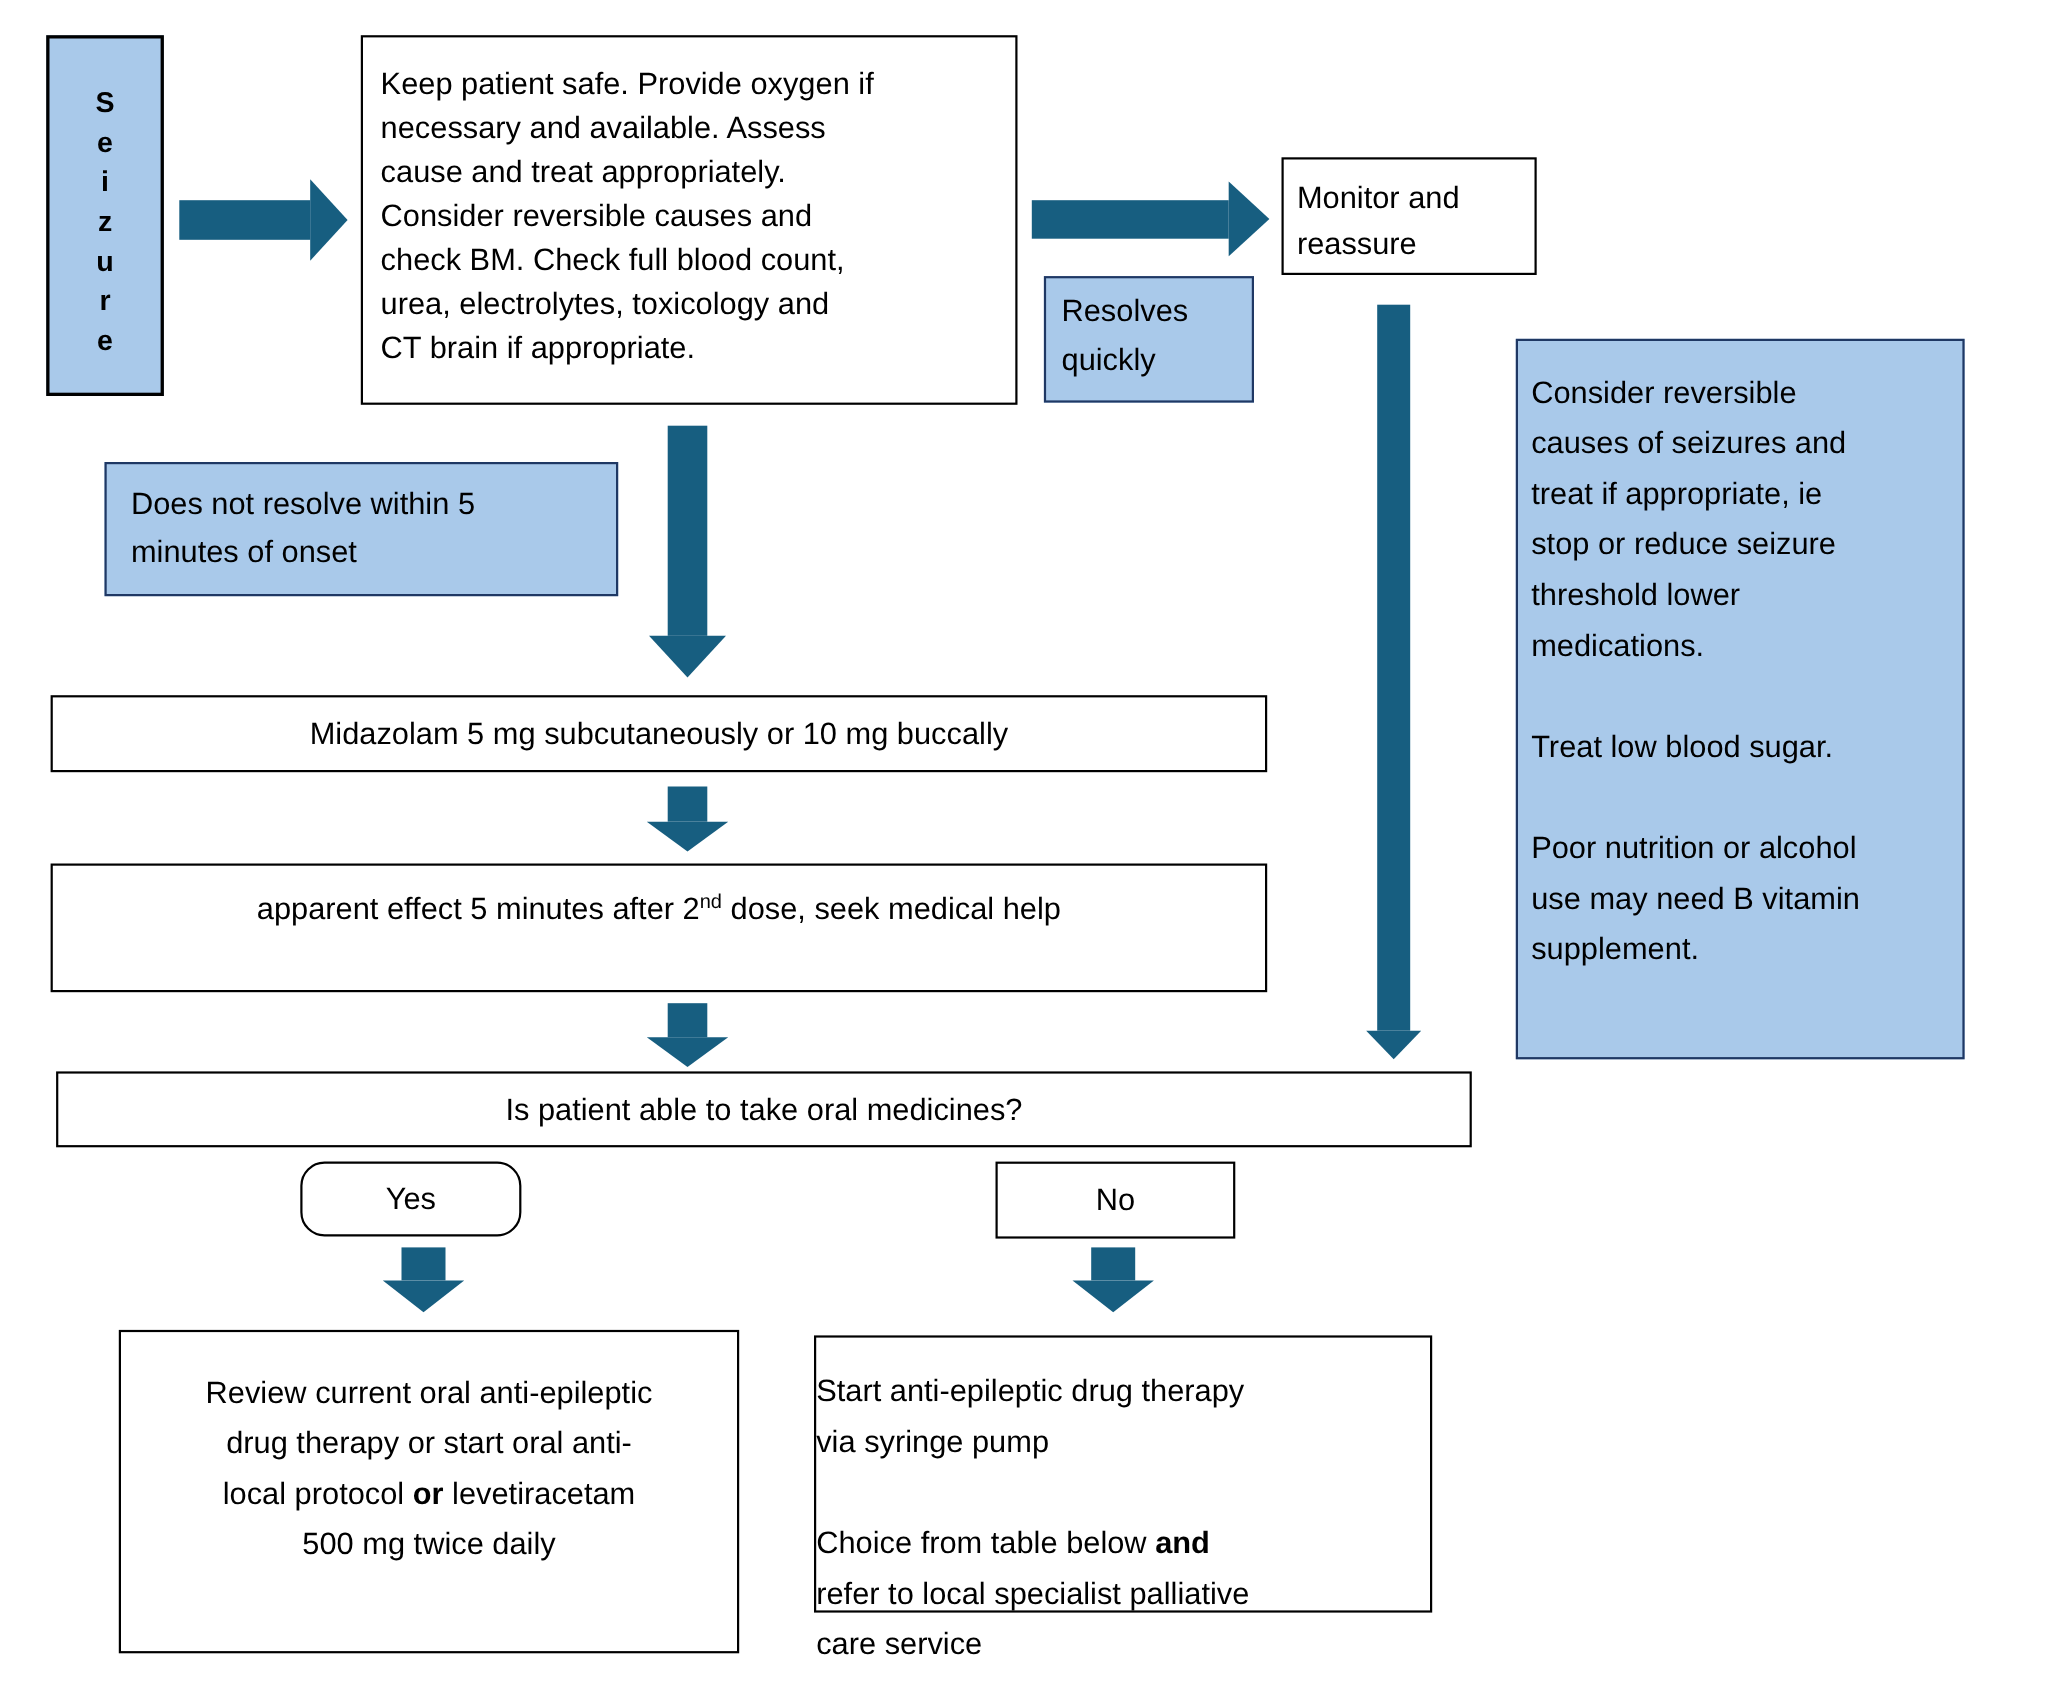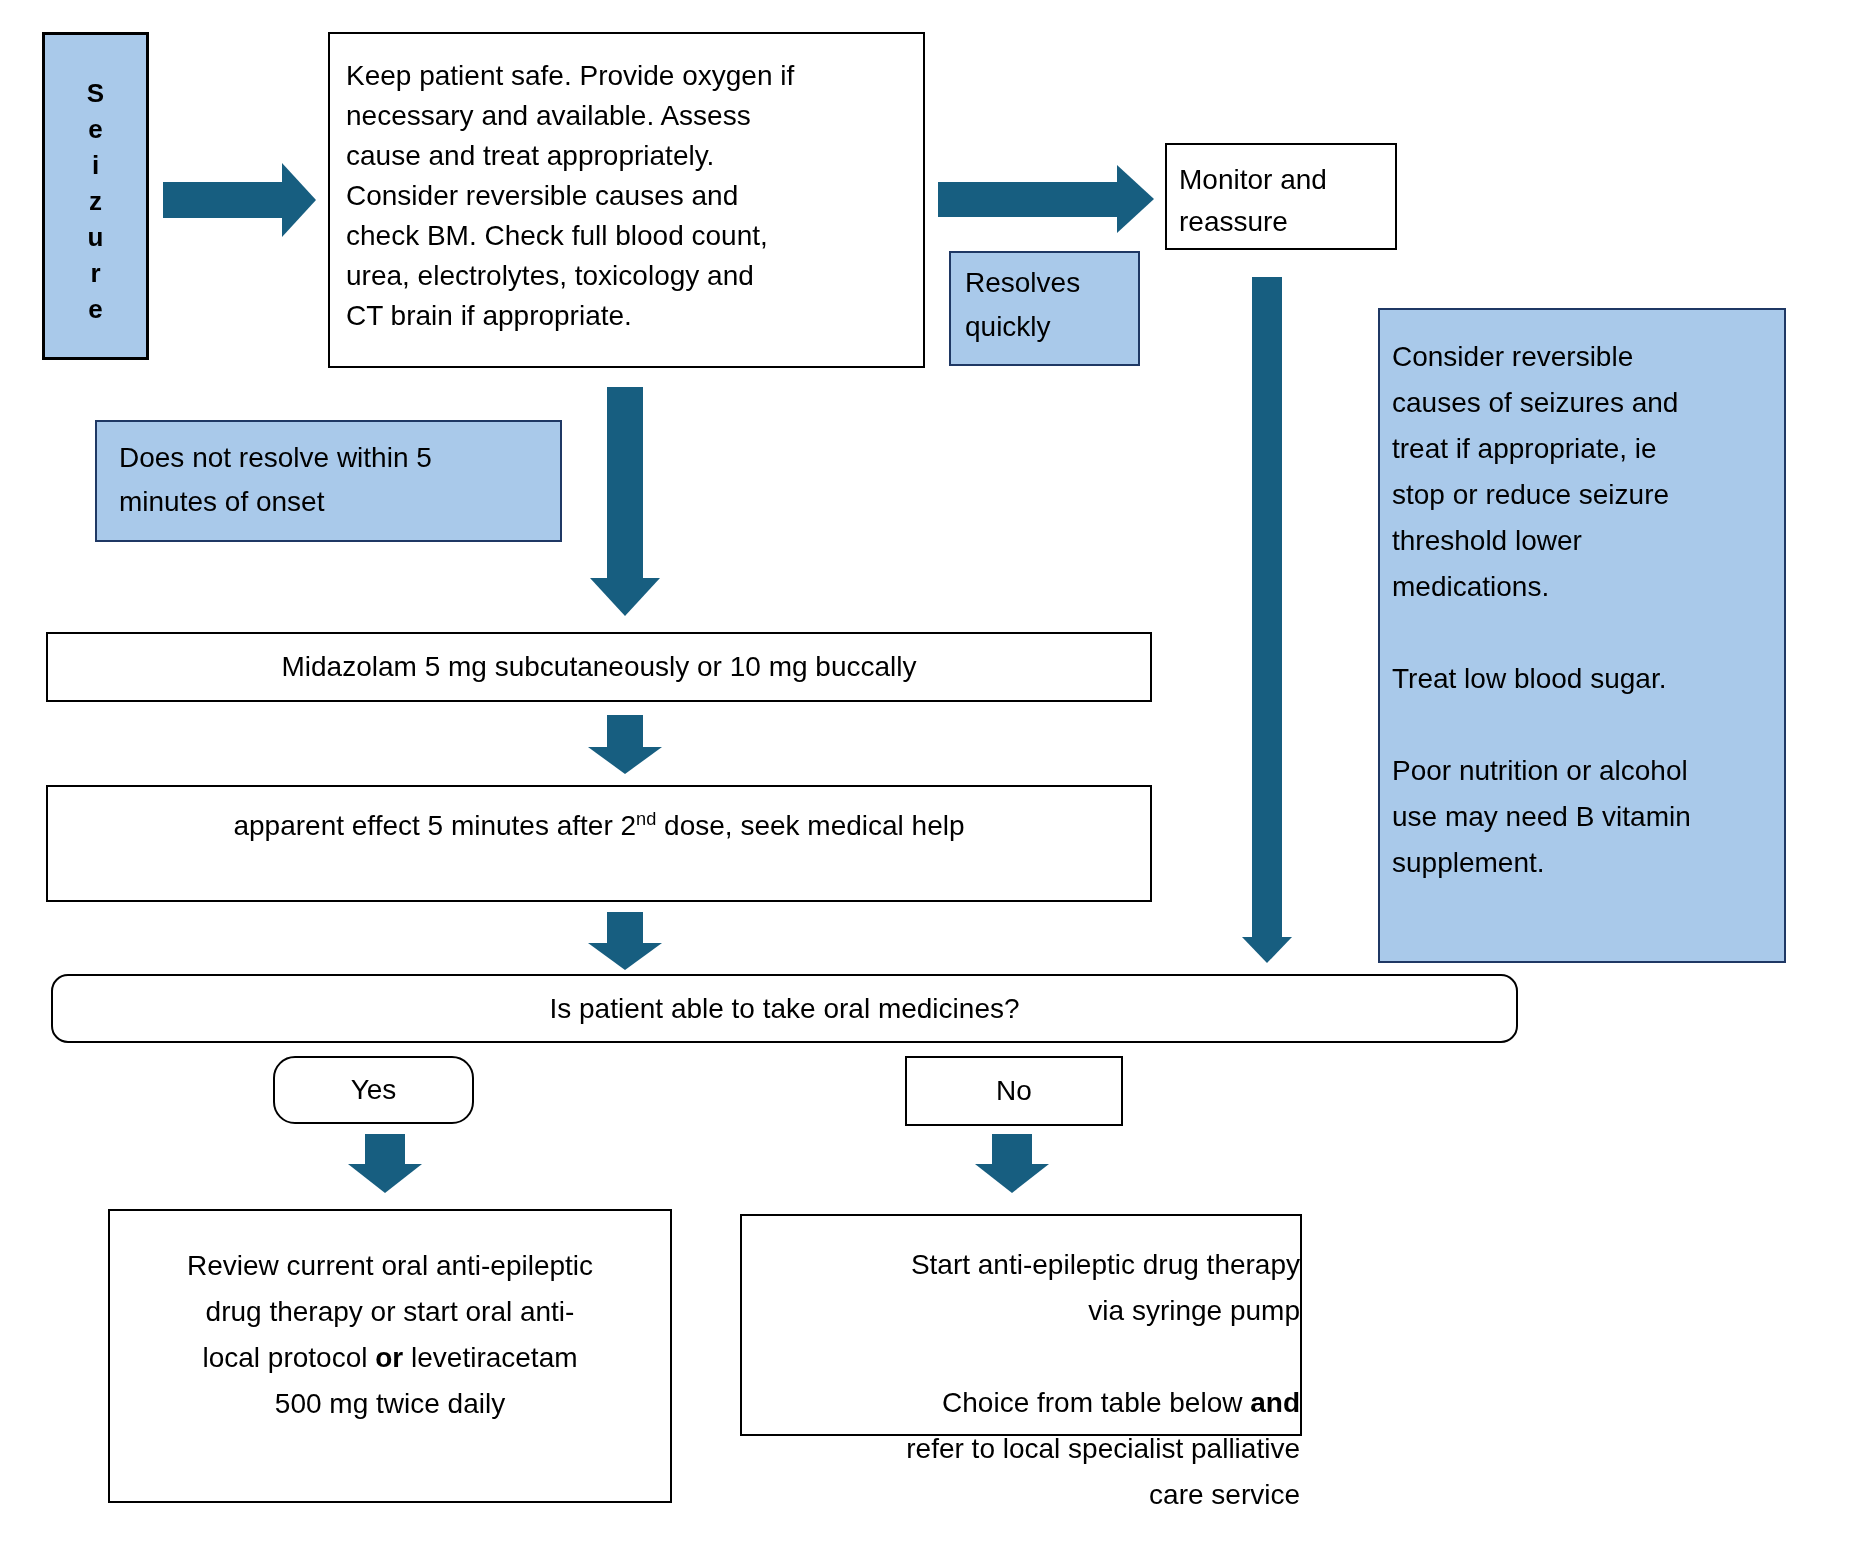--- a/index.html
+++ b/index.html
@@ -96,37 +96,37 @@
 
   #repeat-dose-box {
     left: 46px; top: 785px; width: 1106px; height: 117px;
     text-align: center; padding-top: 10px; line-height: 45px;
   }
   #repeat-dose-box sup { font-size: 0.65em; vertical-align: super; }
 
   #sa2-shaft { left: 607px; top: 912px; width: 36px; height: 31px; }
   #sa2-head  { left: 588px; top: 943px; }
 
-  #oral-question-box { left: 51px; top: 974px; width: 1467px; height: 69px; border-radius: 17px; }
+  #oral-question-box { left: 51px; top: 974px; width: 1287px; height: 69px; }
 
   #yes-box { left: 273px; top: 1056px; width: 201px; height: 68px; border-radius: 22px; }
   #no-box  { left: 905px; top: 1056px; width: 218px; height: 70px; }
 
   #yes-arrow-shaft { left: 365px; top: 1134px; width: 40px; height: 30px; }
   #yes-arrow-head  { left: 348px; top: 1164px; border-top-width: 29px; }
   #no-arrow-shaft  { left: 992px; top: 1134px; width: 40px; height: 30px; }
   #no-arrow-head   { left: 975px; top: 1164px; border-top-width: 29px; }
 
   #review-box {
     left: 108px; top: 1209px; width: 564px; height: 294px;
     text-align: center; padding-top: 32px; line-height: 46px;
   }
   #start-box {
-    left: 740px; top: 1214px; width: 562px; height: 222px;
-    text-align: right; padding-top: 26px; line-height: 46px;
+    left: 740px; top: 1214px; width: 562px; height: 252px;
+    text-align: left; padding-top: 26px; line-height: 46px;
   }
   .spacer { height: 46px; }
   b { font-weight: bold; }
 </style>
 </head>
 <body>
 
 <div id="canvas">
 
   <div class="box blue pre" id="seizure-box">S

